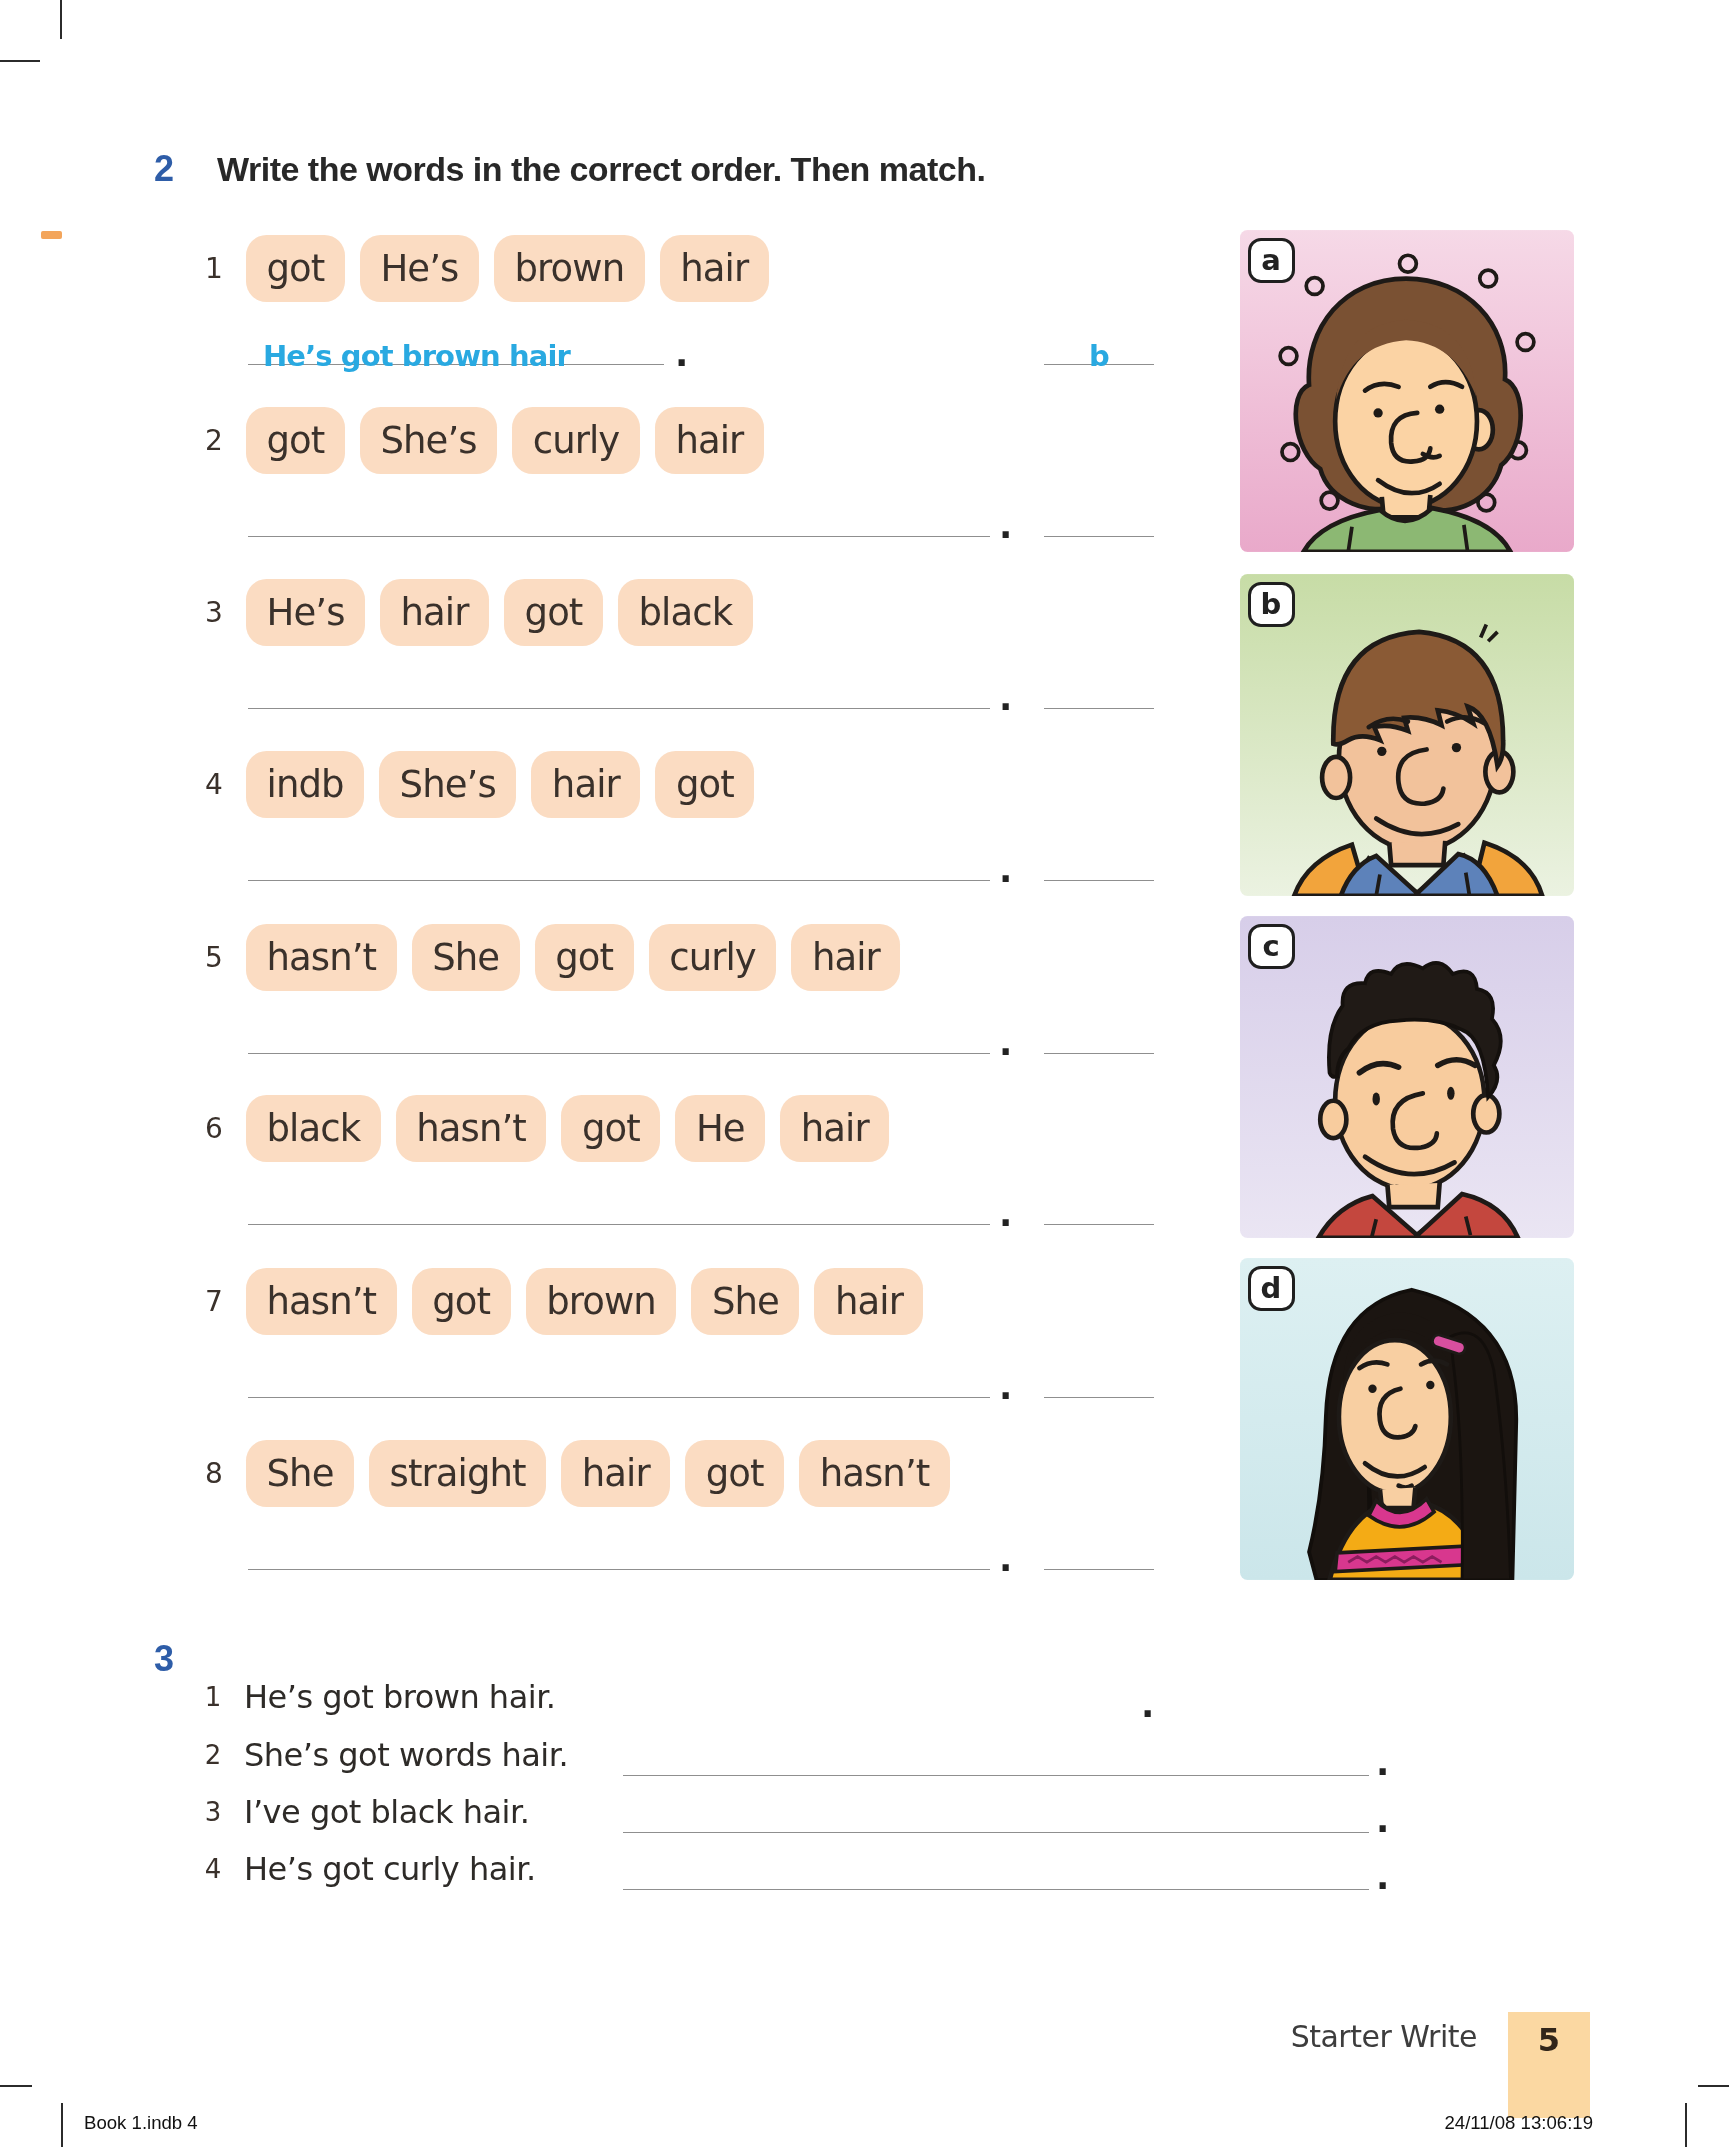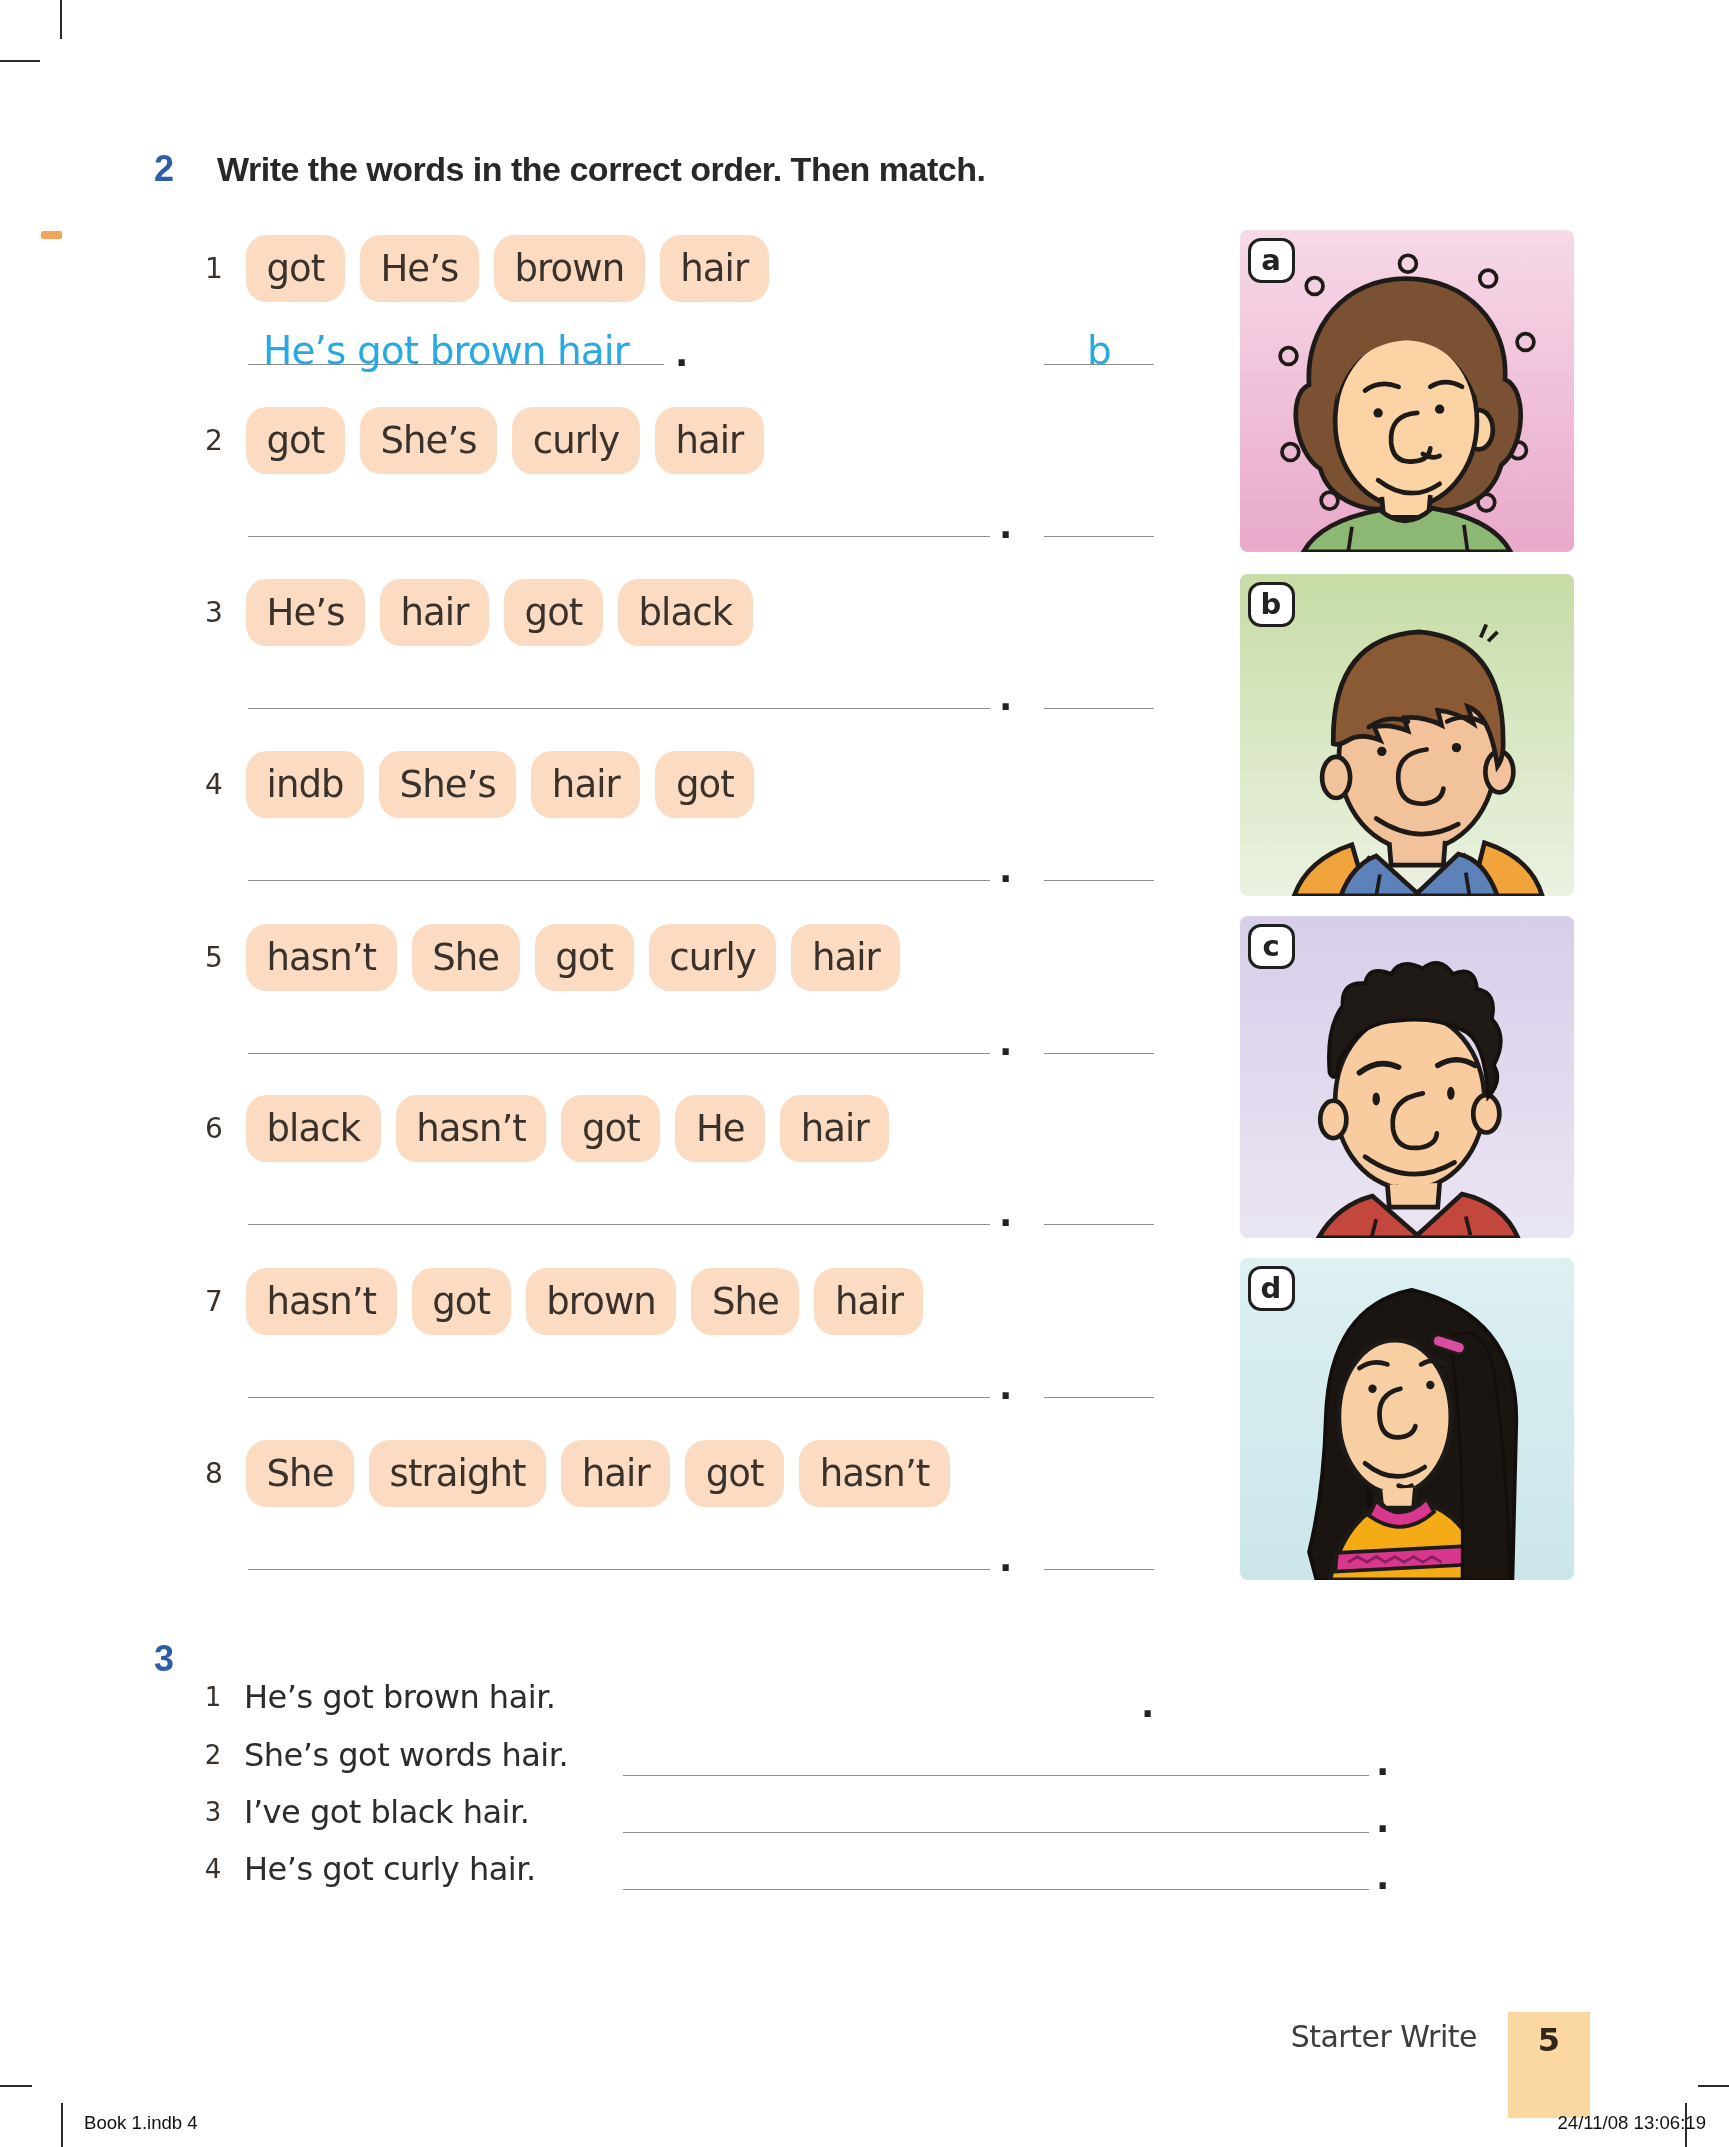--- a/index.html
+++ b/index.html
@@ -15,22 +15,22 @@
   .htext{margin-left:31px;}
 
   .chip-row{position:absolute;left:199px;display:flex;align-items:center;height:67px;}
   .inum{width:30px;text-align:center;font-size:28px;color:#3a312b;margin-right:17px;flex:none;}
   .chip{background:#fbdcc2;border-radius:20.5px;height:67px;padding:0 20.5px;margin-right:15px;
         display:flex;align-items:center;font-size:37px;letter-spacing:-0.9px;color:#3a312b;white-space:nowrap;}
 
   .ans-row{position:absolute;left:0;width:100%;height:47px;}
   .wline{position:absolute;left:248px;top:0;height:45px;border-bottom:1.9px solid #8f8f8f;}
   .mline{position:absolute;left:1044px;width:110px;top:0;height:45px;border-bottom:1.9px solid #8f8f8f;}
-  .hand{position:absolute;left:15px;bottom:-9.3px;font-size:39px;letter-spacing:-0.9px;
-        color:#29a9e1;white-space:nowrap;}
+  .hand{position:absolute;left:15px;bottom:-9.3px;font-size:29px;letter-spacing:-0.9px;
+        color:#29a9e1;white-space:nowrap;font-weight:bold;}
   .mhand{left:0;right:0;text-align:center;}
   .dot{position:absolute;bottom:-5.6px;font-size:35px;font-weight:700;color:#222;line-height:1;}
 
   .card{position:absolute;left:1240px;width:334px;height:322px;border-radius:7.5px;overflow:hidden;}
   .card svg{display:block;}
   .plabel{position:absolute;left:7.5px;top:7.5px;width:47px;height:45px;background:#fff;
           border:3.7px solid #1f1f1f;border-radius:13px;box-sizing:border-box;
           display:flex;align-items:center;justify-content:center;
           font-size:29px;font-weight:700;color:#222;font-family:"DejaVu Sans",sans-serif;}
 
@@ -40,21 +40,21 @@
   .s3line{position:absolute;top:0;left:623px;height:43px;border-bottom:1.9px solid #8f8f8f;}
   .s3hand{position:absolute;left:26px;bottom:-7.5px;font-size:37px;letter-spacing:-0.9px;color:#29a9e1;white-space:nowrap;}
 
   .unit{position:absolute;left:1193px;top:2019px;width:284px;text-align:right;
         font-size:30px;color:#3d3d3d;letter-spacing:-0.5px;}
   .pagebox{position:absolute;left:1508px;top:2012px;width:82px;height:106px;background:#fbd8a2;
            text-align:center;font-weight:700;font-size:32px;color:#32261a;padding-top:9.3px;box-sizing:border-box;}
 
   .printtxt{position:absolute;top:2112px;font-family:"Liberation Sans",sans-serif;font-size:18.6px;color:#111;}
   .pleft{left:84px;}
-  .pright{left:1428px;width:278px;text-align:right;}
+  .pright{left:1315px;width:278px;text-align:right;}
 </style>
 </head>
 <body>
 
 <div class="page">
 
   <div class="mark" style="left:60px;top:0;width:1.9px;height:39px;"></div>
   <div class="mark" style="left:0;top:60px;width:40px;height:1.9px;"></div>
   <div class="mark" style="left:0;top:2085px;width:32px;height:1.9px;"></div>
   <div class="mark" style="left:1698px;top:2085px;width:32px;height:1.9px;"></div>

